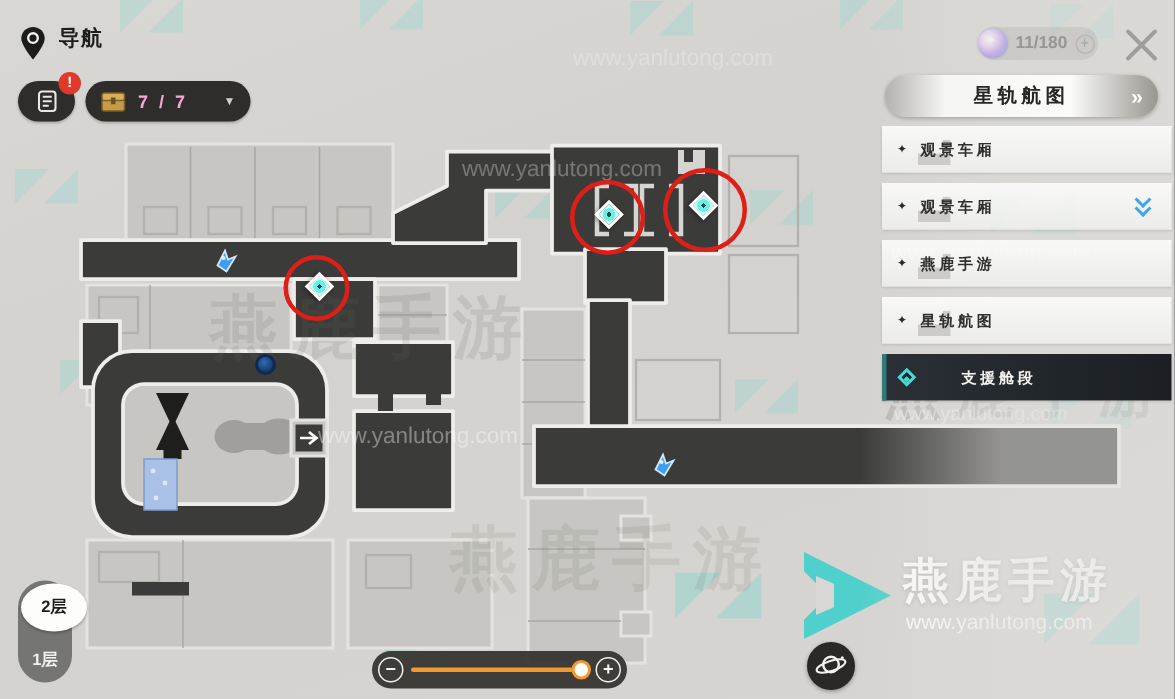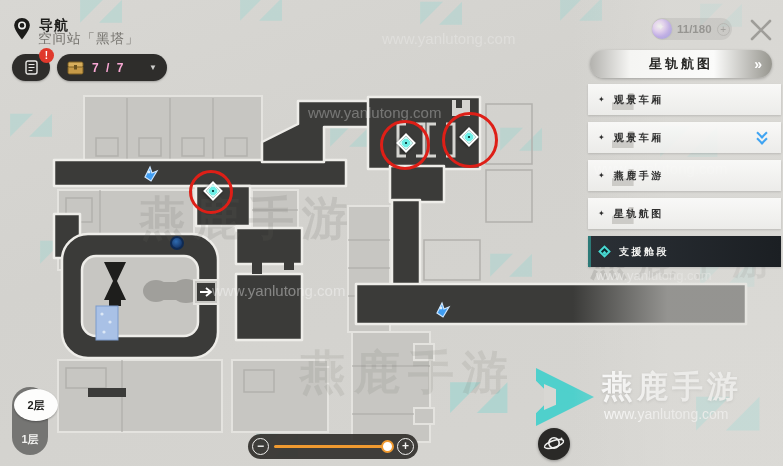--- a/index.html
+++ b/index.html
@@ -71,21 +71,21 @@
   .panel-title .t{font-size:13px;font-weight:bold;color:#262624;letter-spacing:3px;}
   .panel-title .arr{position:absolute;right:10px;color:#fff;font-size:14px;font-weight:bold;}
   .cards{position:absolute;left:588px;top:84px;width:193px;}
   .card{position:relative;height:31px;margin-bottom:7px;display:flex;align-items:center;padding:0 10px;
     background:linear-gradient(180deg,rgba(253,253,252,.88),rgba(240,240,238,.82));
     box-shadow:0 1px 2px rgba(0,0,0,.14);overflow:hidden;cursor:pointer;}
   .card .bld{position:absolute;left:24px;bottom:5px;width:36px;height:17px;background:#c0bfbb;opacity:.75;
     clip-path:polygon(0 100%,0 55%,12% 55%,12% 18%,28% 18%,28% 55%,46% 55%,46% 0,60% 0,60% 100%);}
   .card .spark{position:relative;font-size:8px;color:#2a2a2a;margin-right:9px;}
   .card .lbl{position:relative;font-size:10px;font-weight:bold;color:#2f2f2f;letter-spacing:2.5px;}
-  .card.sel{background:linear-gradient(90deg,#2b3036,#1b1f23);}
+  .card.sel{background:linear-gradient(90deg,#2b3036,#1b1f23);gap:22px;}
   .card.sel::before{content:"";position:absolute;left:0;top:0;bottom:0;width:3px;background:#2d7a78;}
   .card.sel .lbl{color:#f3f3f1;}
   .tp-diamond{position:relative;width:9px;height:9px;transform:rotate(45deg);margin:0 10px 0 2px;
     border:2px solid #49d8d2;background:#0d2a2d;}
   .tp-diamond::after{content:"";position:absolute;left:2px;top:2px;width:3px;height:3px;background:#49d8d2;}
   .chevs{position:absolute;right:12px;top:7px;width:12px;height:16px;}
   .chevs i{position:absolute;left:1px;width:8px;height:8px;border-right:2.5px solid #3fa4f2;
     border-bottom:2.5px solid #3fa4f2;transform:rotate(45deg);}
   .chevs i:nth-child(1){top:0;} .chevs i:nth-child(2){top:6px;}
   
@@ -251,21 +251,20 @@
     <div class="brand-url">www.yanlutong.com</div>
   </div>
 
   <div class="pin">
     <svg width="18" height="24" viewBox="0 0 18 24">
       <path d="M9 1 C4.6 1 1.2 4.4 1.2 8.6 c0 4.8 7.8 14 7.8 14 s7.8 -9.2 7.8 -14 C16.8 4.4 13.4 1 9 1 Z" fill="#1c1c1a"></path>
       <circle cx="9" cy="8.4" r="3.2" fill="none" stroke="#f0f0ee" stroke-width="1.6"></circle>
     </svg>
   </div>
   <div class="nav-label">导航</div>
-  <div class="loc-name">空间站「黑塔」</div>
 
   <div class="btn-dark guide-btn">
     <svg width="13" height="15" viewBox="0 0 13 15">
       <rect x="1" y="1" width="11" height="13" rx="2" fill="none" stroke="#e8e8e6" stroke-width="1.4"></rect>
       <path d="M3.5 4.5 h6 M3.5 7.5 h6 M3.5 10.5 h4" stroke="#e8e8e6" stroke-width="1.2"></path>
     </svg>
     <div class="badge">!</div>
   </div>
 
   <div class="btn-dark chest-pill">

